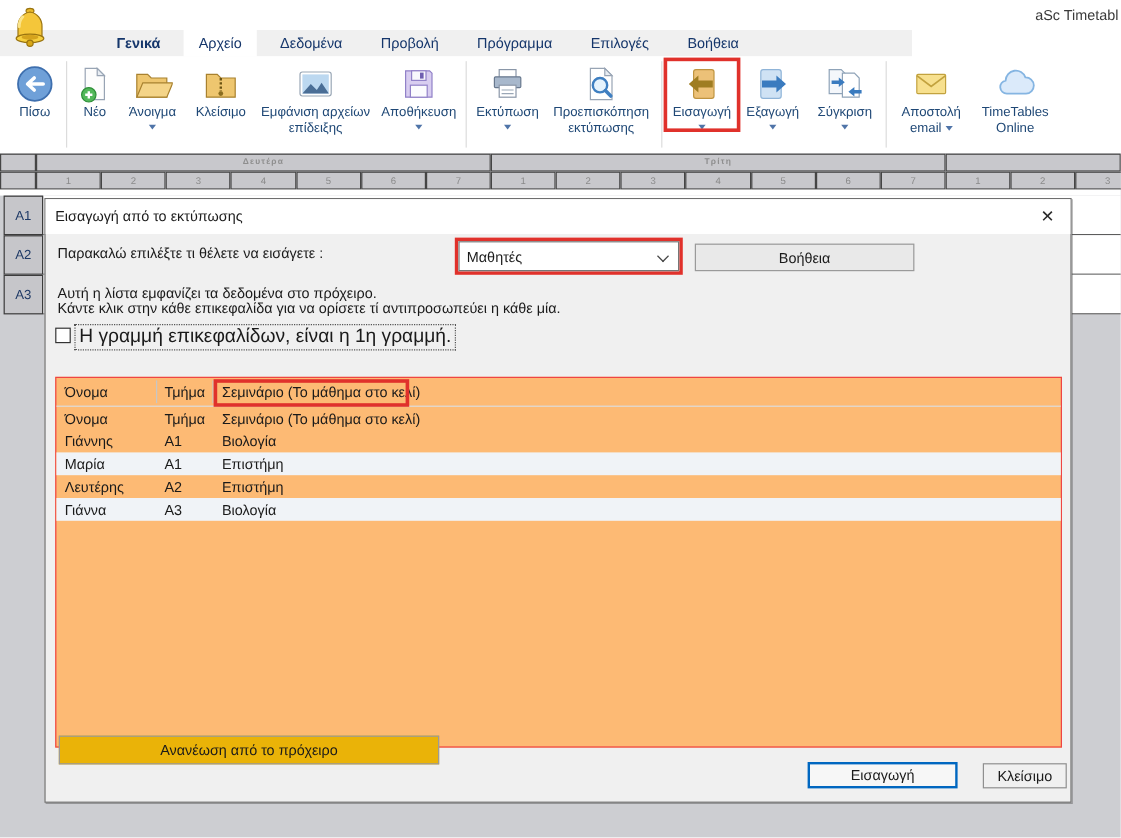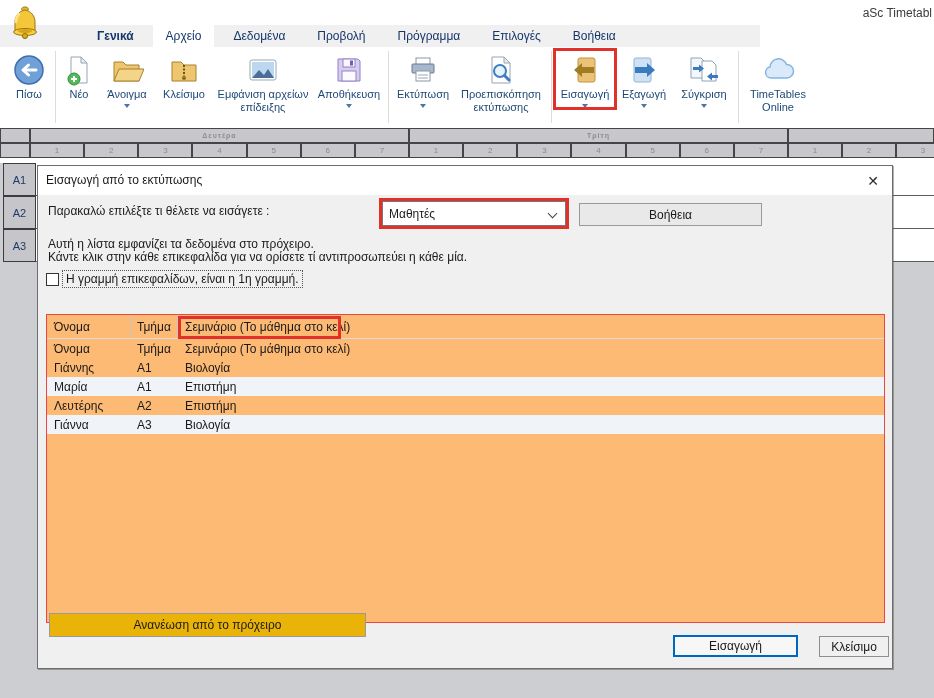--- a/index.html
+++ b/index.html
@@ -58,21 +58,21 @@
   .combo { width:100%; height:100%; border:1px solid #767676; background:#fff; display:flex;
     align-items:center; padding-left:6px; font-size:12px; color:#1a1a1a; position:relative; }
   .combo-chevron { position:absolute; right:9px; top:8px; width:7px; height:7px;
     border-right:1.4px solid #444; border-bottom:1.4px solid #444; transform:rotate(45deg); }
   .btn { background:#e9e9e9; border:1px solid #9a9a9a; font-size:12px; color:#1a1a1a;
     display:flex; align-items:center; justify-content:center; cursor:default; }
   .help-btn { position:absolute; left:541px; top:37px; width:183px; height:23px; }
   .info1 { position:absolute; left:10px; top:71px; font-size:12px; color:#1a1a1a; }
   .info2 { position:absolute; left:10px; top:84px; font-size:12px; color:#1a1a1a; }
   .cb { position:absolute; left:8px; top:107px; width:13px; height:13px; background:#fff; border:1px solid #333; }
-  .cb-label { position:absolute; left:24px; top:104px; font-size:12px; color:#1a1a1a;
+  .cb-label { position:absolute; left:24px; top:104px; font-size:16px; color:#1a1a1a;
     border:1px dotted #555; padding:1px 3px; }
   .listbox { position:absolute; left:8px; top:148px; width:839px; height:309px; background:#fdba74;
     border:1px solid #ef4444; }
   .lhead { position:relative; height:24px; border-bottom:1px solid #dcdcdc; }
   .lhead .h { position:absolute; top:5px; font-size:12px; color:#1a1a1a; white-space:nowrap; }
   .h0 { left:7px; } .h1 { left:90px; } .h2 { left:138px; }
   .vdiv { position:absolute; top:2px; bottom:2px; width:1px; background:#c6c6c6; }
   .red-hd { position:absolute; left:131px; top:1px; width:163px; height:23px; border:3px solid #e0312b;
     pointer-events:none; }
   .lrow { position:relative; height:19px; }
@@ -246,20 +246,29 @@
           <path d="M6 13 h6 v-2.5 l5 4 -5 4 v-2.5 h-6 z" fill="#3a7bbf"></path>
           <path d="M31 21 h-6 v-2.5 l-5 4 5 4 v-2.5 h6 z" fill="#3a7bbf"></path>
         </svg>
       </span>
       <span class="tb-label">Σύγκριση</span>
       <span class="tb-caret"></span>
     </div>
 
     <div class="tb-sep"></div>
 
+    <div class="tb-btn" style="width:68px">
+      <span class="tb-icon">
+        <svg width="32" height="32" viewBox="0 0 32 32">
+          <rect x="4" y="8" width="24" height="16" rx="1" fill="#f7e08e" stroke="#c2a23e"></rect>
+          <path d="M4 9 l12 9 12 -9" fill="none" stroke="#c2a23e" stroke-width="1.5"></path>
+        </svg>
+      </span>
+      <span class="tb-label"><span>Αποστολή email</span><span class="tb-caret inline"></span></span>
+    </div>
 
     <div class="tb-btn" style="width:72px">
       <span class="tb-icon">
         <svg width="34" height="32" viewBox="0 0 34 32">
           <path d="M26 24 H10 a5.5 5.5 0 0 1 -1 -10.9 A8.5 8.5 0 0 1 25.5 10.5 a6 6 0 0 1 0.5 13.5 z" fill="#dbeafa" stroke="#85b5e2" stroke-width="1.5"></path>
         </svg>
       </span>
       <span class="tb-label">TimeTables Online</span>
     </div>
   </div>

